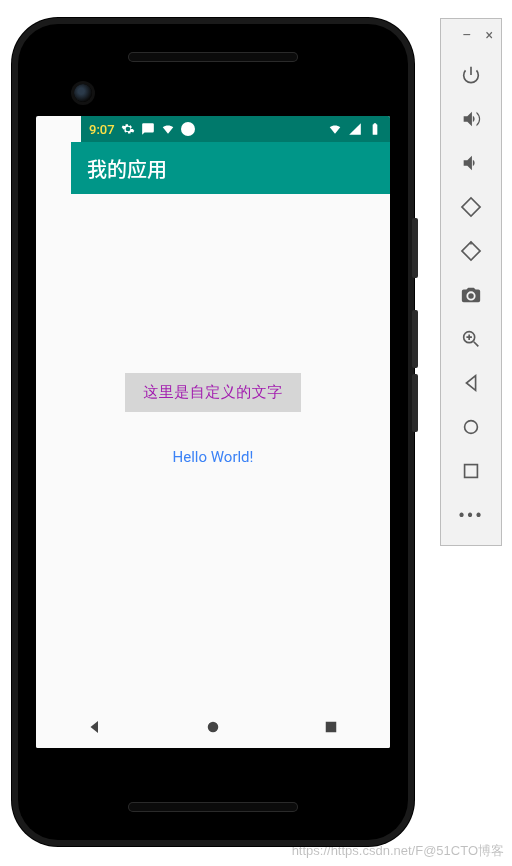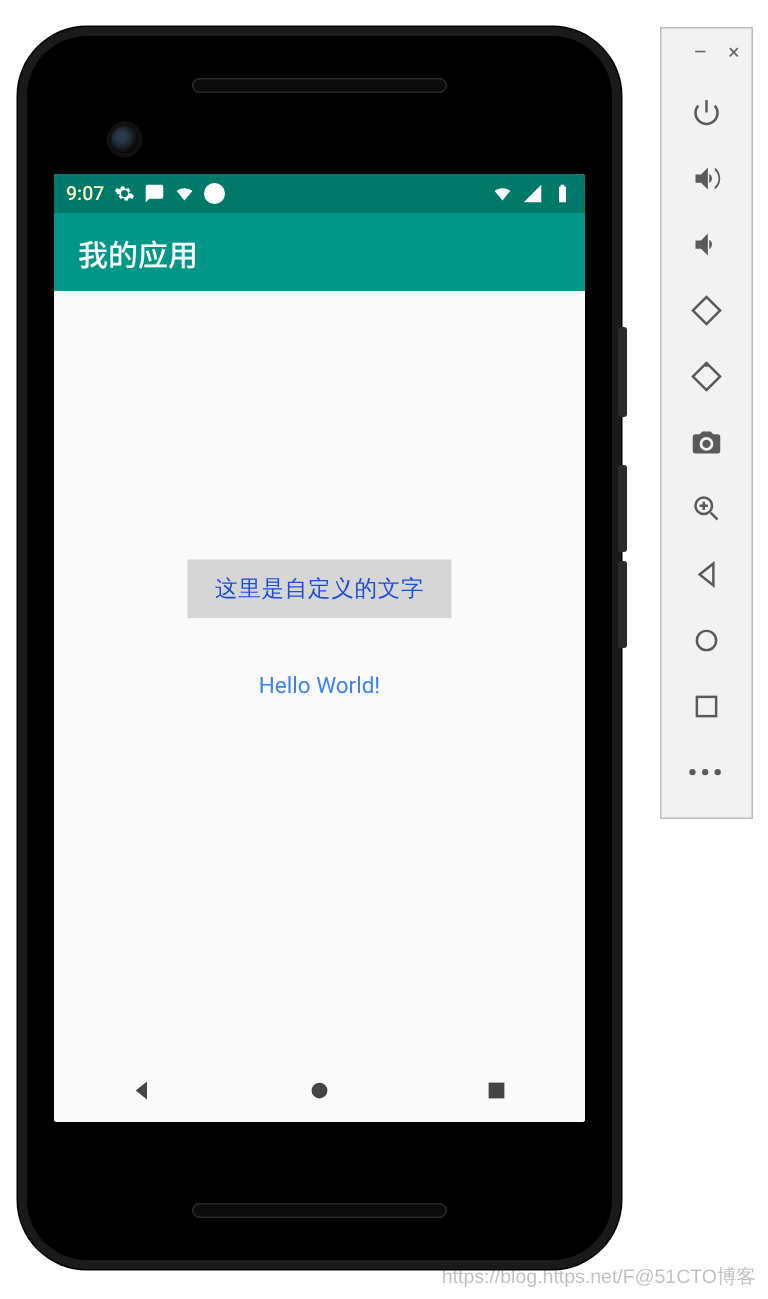--- a/index.html
+++ b/index.html
@@ -70,58 +70,60 @@
     background: #fafafa;
     border-radius: 2px;
     overflow: hidden;
     display: flex;
     flex-direction: column;
   }
   
   .statusbar {
     height: 26px;
     background: #00796b;
-    color: #fef9c3;
+    color: #fde047;
     display: flex;
     align-items: center;
     justify-content: space-between;
     padding: 0 8px;
     font-size: 13px;
     font-weight: 500;
+    margin-left: 45px;
   }
   .sb-left, .sb-right { display: flex; align-items: center; gap: 6px; }
   .sb-ico { width: 14px; height: 14px; display:inline-flex; align-items:center; justify-content:center; }
   .sb-ico svg { width: 14px; height: 14px; fill: #fff; }
   .sb-dot { width: 14px; height: 14px; border-radius: 50%; background:#fff; }
   
   .appbar {
     height: 52px;
     background: #009688;
     color: #fff;
     display: flex;
     align-items: center;
     padding: 0 16px;
     font-size: 20px;
     font-weight: 500;
+    margin-left: 35px;
   }
   
   .content {
     flex: 1;
     background: #fafafa;
     display: flex;
     flex-direction: column;
     align-items: center;
     justify-content: center;
     gap: 36px;
     padding-bottom: 60px;
   }
   .android-btn {
     background: #d6d6d6;
     border: none;
-    color: #1d4ed8;
+    color: #a21caf;
     font-size: 15px;
     padding: 10px 18px;
     letter-spacing: 0.5px;
   }
   .hello {
     color: #3b82f6;
     font-size: 15px;
   }
   
   .navbar {
@@ -318,13 +320,13 @@
       </svg>
     </div>
   <div class="tb-btn">
       <svg viewBox="0 0 24 24">
         <rect x="5" y="5" width="14" height="14"></rect>
       </svg>
     </div>
   <div class="tb-btn more">•••</div>
 </div>
 
-<div class="watermark">https://blog.https.net/F@51CTO博客</div>
+<div class="watermark">https://https.csdn.net/F@51CTO博客</div>
 
 </body></html>

